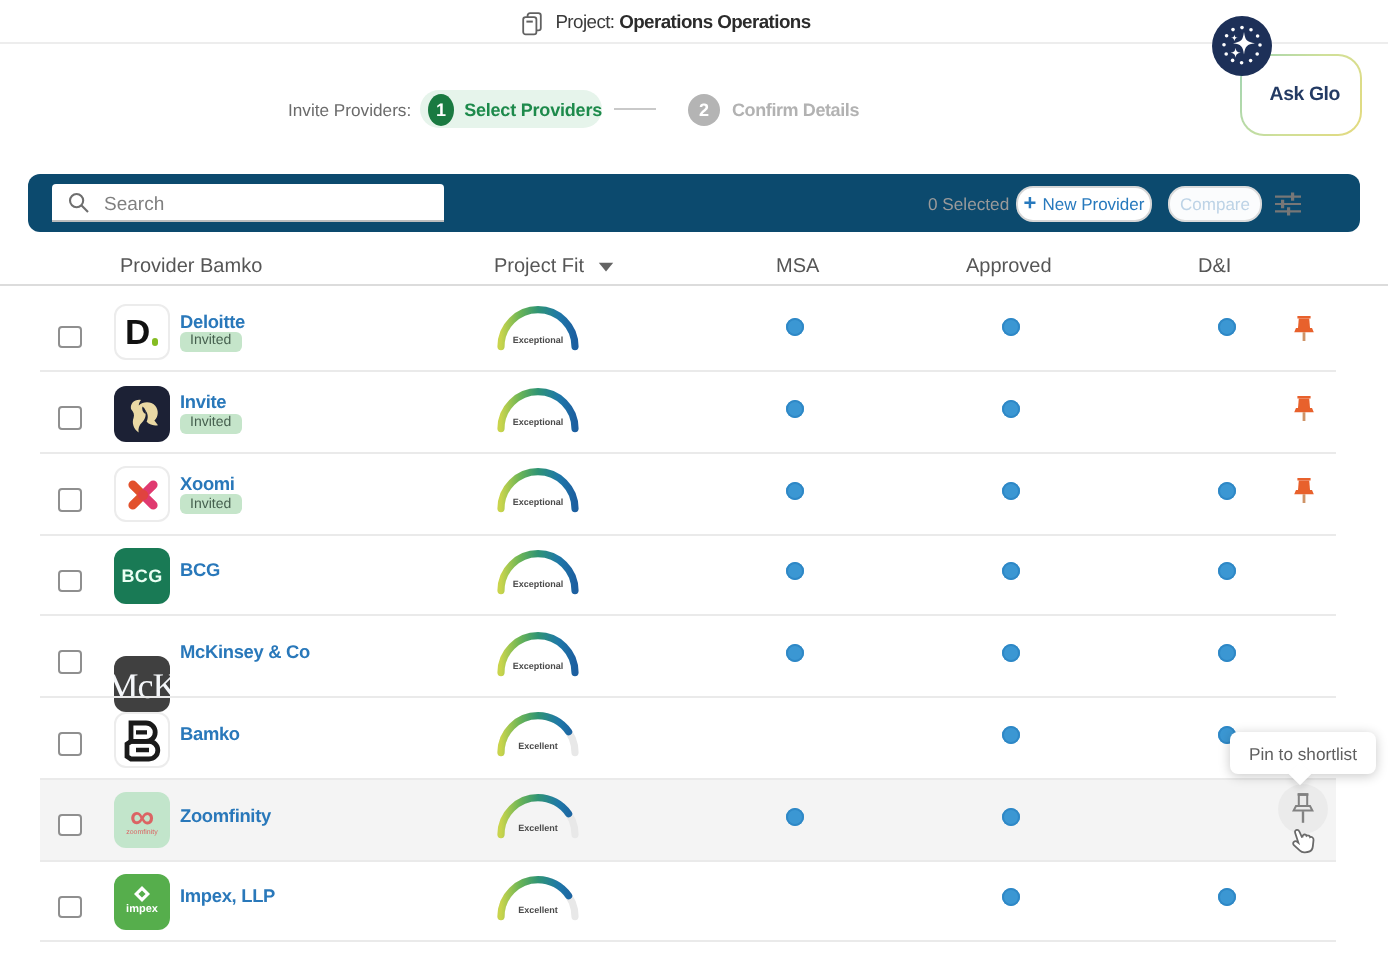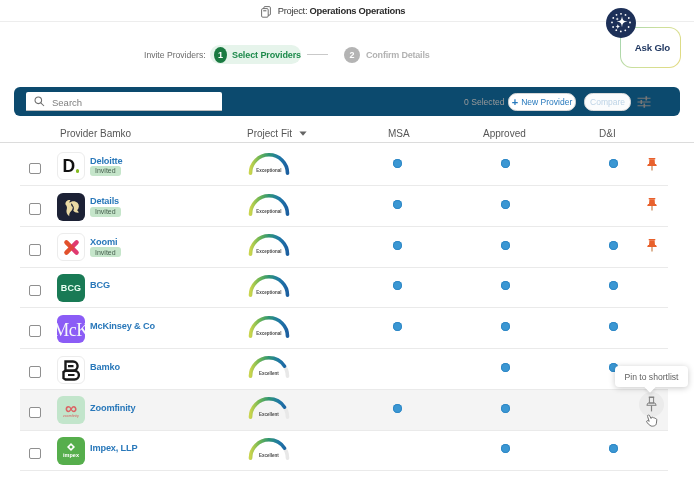--- a/index.html
+++ b/index.html
@@ -218,21 +218,21 @@
       <div class="rowline" style="top:1.2px;"></div>
       <div class="cb" style="top:19.2px;"></div>
       <div style="position:absolute;left:57px;top:8.6px;">
         <div class="logo" style="background:#1c2135;">
           <svg width="24" height="24" viewBox="0 0 24 24">
             <path fill="#ead9a4" d="M6.5 9.5 C6 6.5 8.5 4.5 11.5 5 C10.8 5.8 10.4 6.8 10.4 7.8 C12.5 5.6 16.5 5.6 18.5 7.8 C20.5 10 20.3 13.4 18.2 15.3 L20 17.6 C17.4 18 15.5 17.3 14.3 15.8 C15.3 13.9 15 11.5 13.5 10 C14.3 12.2 13.7 14.7 12 16.2 C10.6 17.5 10 19.2 10.3 21.2 C7.8 19.6 6.8 16.5 7.8 13.9 C8.3 12.4 7.8 10.9 6.5 9.5 Z"></path>
             <path fill="#1c2135" d="M12.2 8.2 C13.6 9 14.2 10.6 13.8 12.1 C12.5 11.3 11.8 9.7 12.2 8.2 Z"></path>
           </svg>
         </div>
       </div>
-      <div class="pname" style="top:12px;">Details</div>
+      <div class="pname" style="top:12px;">Invite</div>
       <div class="badge" style="top:22.4px;">Invited</div>
       <svg class="gauge" style="top:8.399999999999999px;" width="48" height="26" viewBox="0 0 48 26">
     <defs>
           <linearGradient id="g1" x1="0" y1="0" x2="1" y2="0">
       <stop offset="0" stop-color="#c9d44c"></stop>
             <stop offset="0.25" stop-color="#6cb556"></stop>
       <stop offset="0.5" stop-color="#2f9474"></stop>
             <stop offset="0.78" stop-color="#1f78a8"></stop>
       <stop offset="1" stop-color="#1c5fa0"></stop>
           </linearGradient>
@@ -316,21 +316,21 @@
     <text x="24" y="19.6" text-anchor="middle" font-size="4.5" font-weight="bold" fill="#4a4a4a">Exceptional</text>
   </svg>
       <div class="dot" style="left:393px;top:15.899999999999999px;"></div>
       <div class="dot" style="left:501px;top:15.899999999999999px;"></div>
       <div class="dot" style="left:609px;top:15.899999999999999px;"></div>
     </div>
     <div class="row" style="top:306.3px;">
       <div class="rowline" style="top:1.2px;"></div>
       <div class="cb" style="top:19.2px;"></div>
       <div style="position:absolute;left:57px;top:8.6px;">
-        <div class="logo" style="background:#8b5cf6;">
+        <div class="logo" style="background:#404040;margin-top:13px;">
           <span style="color:#f5f7fa;font-family:'Liberation Serif',serif;font-size:18px;margin-top:4px;letter-spacing:-0.5px;">McK</span>
         </div>
       </div>
       <div class="pname" style="top:14.9px;">McKinsey &amp; Co</div>
       <svg class="gauge" style="top:8.399999999999999px;" width="48" height="26" viewBox="0 0 48 26">
     <defs>
           <linearGradient id="g4" x1="0" y1="0" x2="1" y2="0">
       <stop offset="0" stop-color="#c9d44c"></stop>
             <stop offset="0.25" stop-color="#6cb556"></stop>
       <stop offset="0.5" stop-color="#2f9474"></stop>

